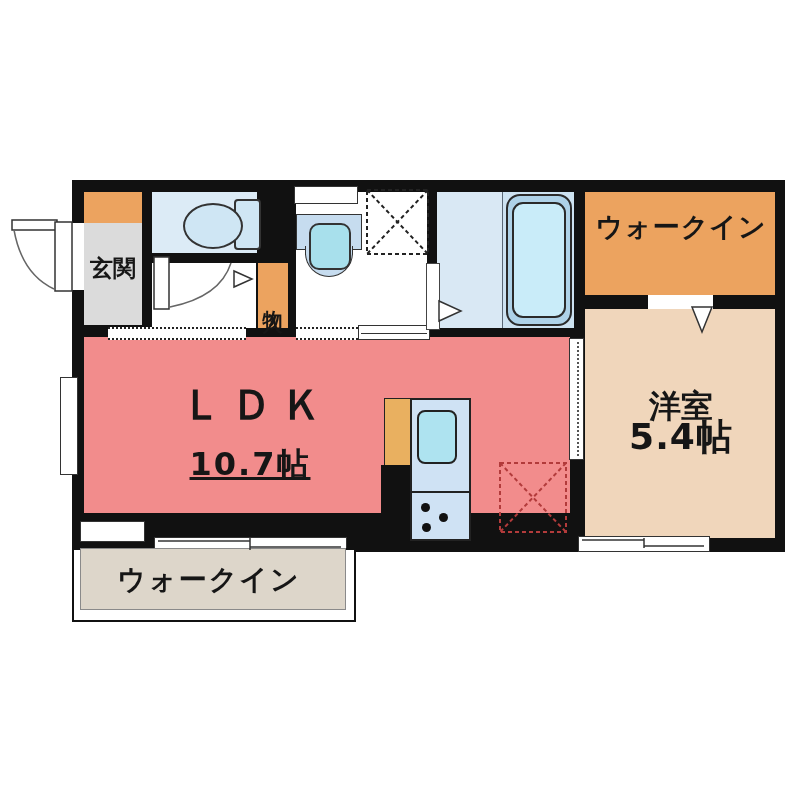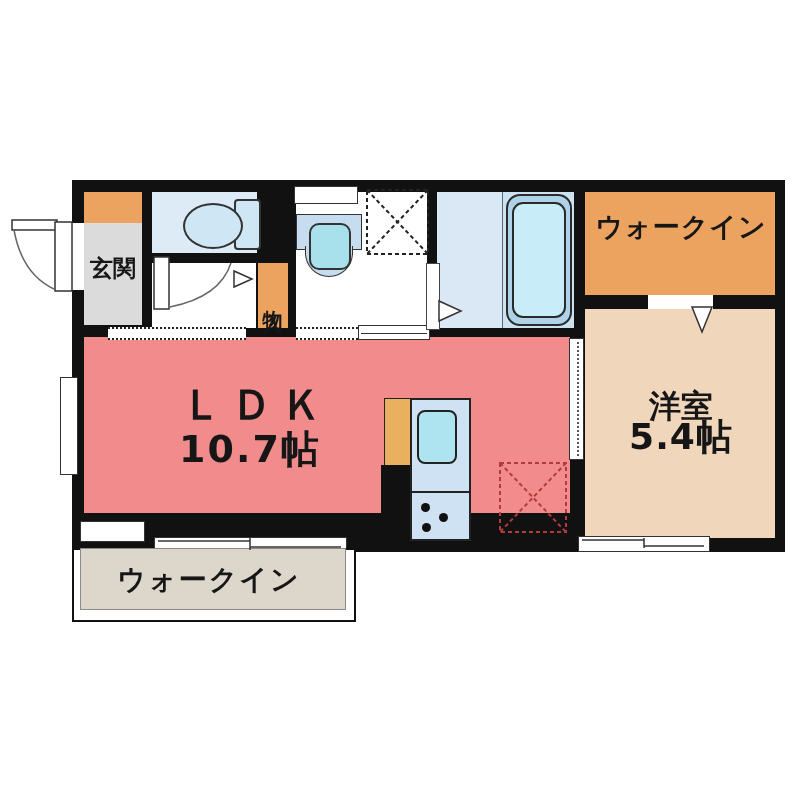--- a/index.html
+++ b/index.html
@@ -54,21 +54,21 @@
   .ksink{left:417px;top:410px;width:36px;height:50px;background:#aee3f0;border:2px solid #222;border-radius:8px;}
   .kdiv{left:410px;top:491px;width:59px;height:2px;background:#222;}
   .dot{width:9px;height:9px;background:#111;border-radius:50%;}
   .d1{left:421px;top:503px;} .d2{left:439px;top:513px;} .d3{left:422px;top:523px;}
   
   .genkanl{left:113px;top:268px;font-size:23px;text-align:right;}
   .monoirel{left:273px;top:296px;font-size:20px;writing-mode:vertical-rl;text-orientation:upright;letter-spacing:2px;}
   .wicl1{left:681px;top:226px;font-size:27px;letter-spacing:1px;}
   .wicl2{left:681px;top:261px;font-size:27px;letter-spacing:1px;}
   .ldkl{left:256px;top:405px;font-size:42px;letter-spacing:8px;}
-  .ldks{left:250px;top:449px;font-size:38px;letter-spacing:2px;}
+  .ldks{left:250px;top:464px;font-size:32px;letter-spacing:2px;text-decoration:underline;}
   .youl{left:681px;top:389px;font-size:32px;margin-top:17px;}
   .yous{left:681px;top:437px;font-size:36px;letter-spacing:1px;}
   .balcl{left:209px;top:580px;font-size:28px;letter-spacing:2px;}
   svg.ov{position:absolute;left:0;top:0;pointer-events:none;}
 </style>
 </head>
 <body>
 
 <div id="canvas">
 

